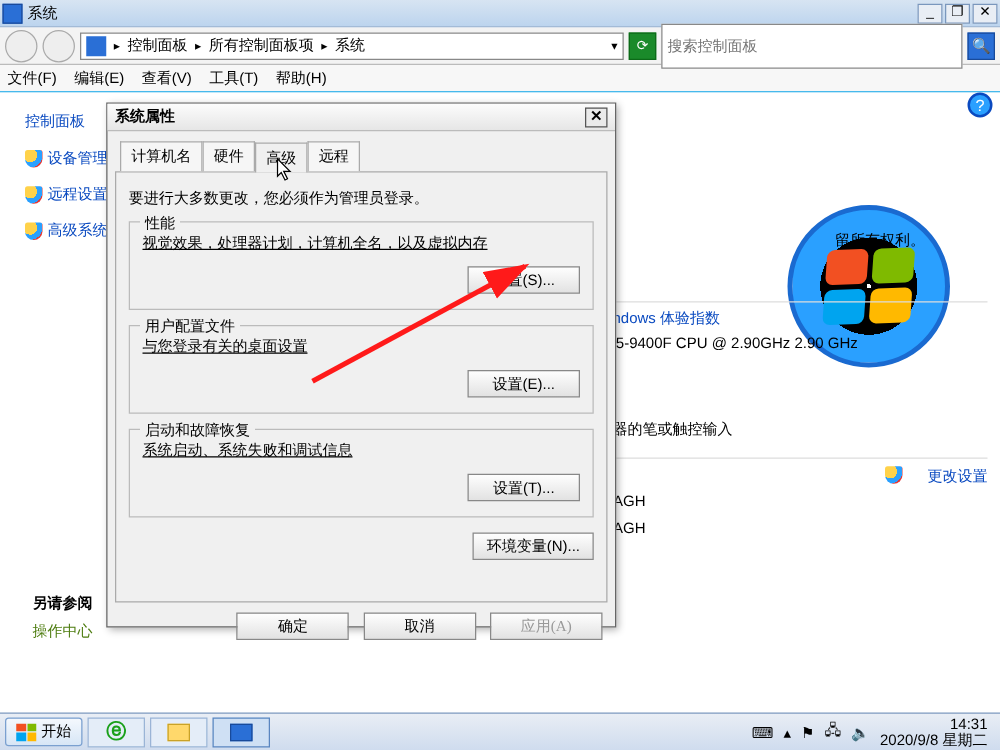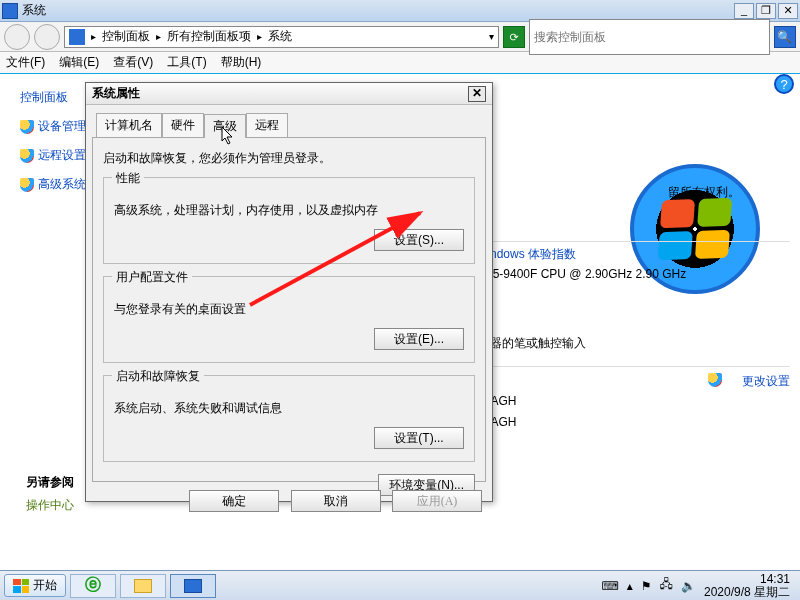--- a/index.html
+++ b/index.html
@@ -49,21 +49,21 @@
 
 
 .dialog { position: absolute; left: 85px; top: 82px; width: 408px; height: 420px; background: #f0f0f0; border: 1px solid #666; box-shadow: 2px 2px 6px rgba(0,0,0,0.3); }
 .dialog-title { height: 22px; background: linear-gradient(#fcfcfc,#e6e6e6); border-bottom: 1px solid #bbb; display: flex; align-items: center; padding: 0 6px; font-weight: bold; }
 .dialog-title .closebox { margin-left: auto; width: 18px; height: 16px; border: 1px solid #555; background: #eaeaea; text-align: center; line-height: 13px; font-weight: bold; }
 .tabs { display: flex; margin: 8px 6px 0 10px; }
 .tab { padding: 3px 8px; border: 1px solid #aaa; border-bottom: none; background: #f6f6f6; margin-right: 0px; }
 .tab.active { background: #f0f0f0; position: relative; top: 1px; }
 .tabpage { border: 1px solid #aaa; margin: 0 6px; padding: 8px 10px 12px; background: #f0f0f0; height: 345px; }
 .note { margin: 4px 0 10px; }
-.group { border: 1px solid #bbb; padding: 24px 10px 12px; margin-bottom: 12px; position: relative; }
+.group { border: 1px solid #bbb; padding: 8px 10px 12px; margin-bottom: 12px; position: relative; text-decoration: underline; }
 .group .legend { position: absolute; top: -8px; left: 8px; background: #f0f0f0; padding: 0 4px; }
 .group .desc { margin-bottom: 10px; }
 .group .btnrow { text-align: right; }
 .btn { min-width: 90px; height: 22px; border: 1px solid #888; background: linear-gradient(#fefefe,#e2e2e2); padding: 0 10px; cursor: pointer; }
 .dlg-buttons { text-align: right; padding: 8px 10px; }
 .dlg-buttons .btn { margin-left: 8px; }
 .btn.disabled { color: #999; font-family: Liberation Serif, serif; }
 
 
 .arrow { position: absolute; left: 240px; top: 205px; width: 200px; height: 110px; pointer-events: none; }
@@ -194,25 +194,25 @@
     <span>系统属性</span>
     <div class="closebox">✕</div>
   </div>
   <div class="tabs">
     <div class="tab">计算机名</div>
     <div class="tab">硬件</div>
     <div class="tab active">高级</div>
     <div class="tab">远程</div>
   </div>
   <div class="tabpage">
-    <div class="note">启动和故障恢复，您必须作为管理员登录。</div>
+    <div class="note">要进行大多数更改，您必须作为管理员登录。</div>
 
     <div class="group">
       <span class="legend">性能</span>
-      <div class="desc">高级系统，处理器计划，内存使用，以及虚拟内存</div>
+      <div class="desc">视觉效果，处理器计划，计算机全名，以及虚拟内存</div>
       <div class="btnrow"><button class="btn">设置(S)...</button></div>
     </div>
 
     <div class="group">
       <span class="legend">用户配置文件</span>
       <div class="desc">与您登录有关的桌面设置</div>
       <div class="btnrow"><button class="btn">设置(E)...</button></div>
     </div>
 
     <div class="group">

